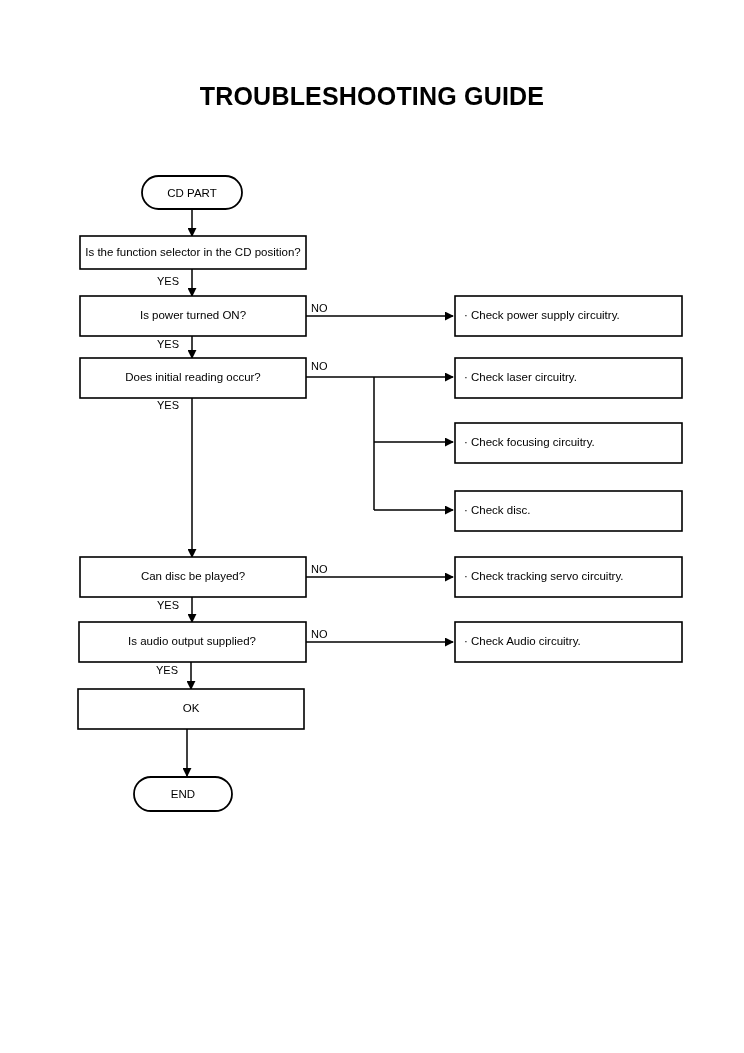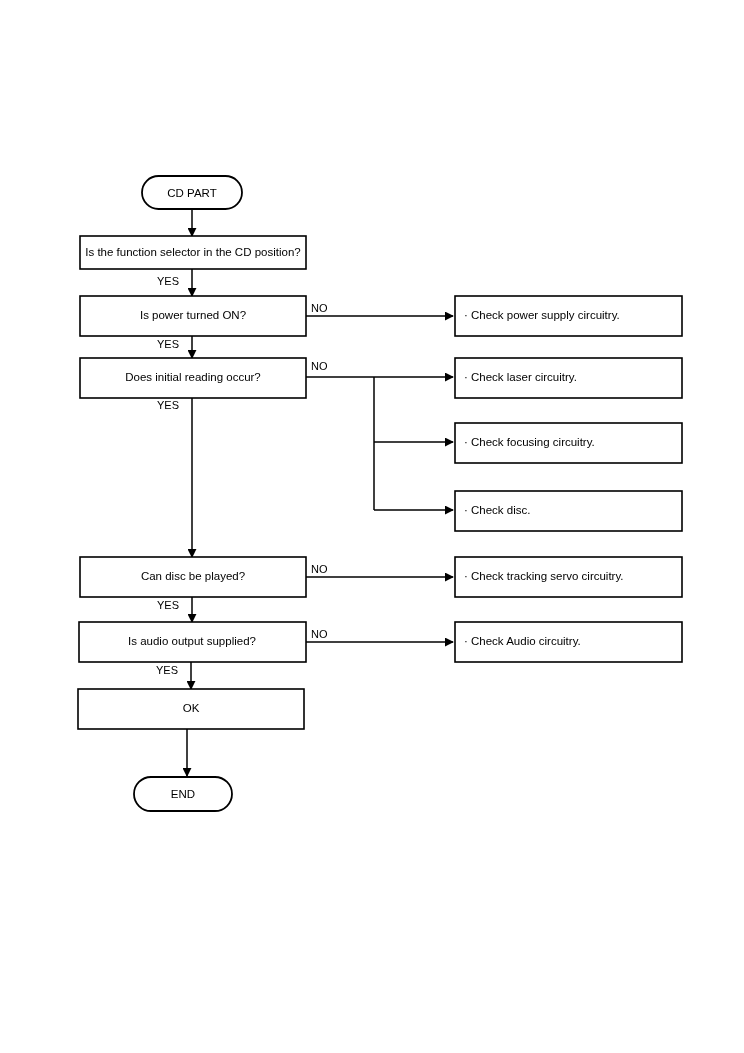--- a/index.html
+++ b/index.html
@@ -86,20 +86,21 @@
     font-size: 11px;
     text-anchor: start;
     dominant-baseline: middle;
   }
 </style>
 </head>
 <body>
 
 <div class="page">
 
+  <div id="page-title">TROUBLESHOOTING GUIDE</div>
 
   <svg class="chart-layer" viewBox="0 0 744 1053">
     <defs>
       <marker id="arrow" viewBox="0 0 10 10" refX="9" refY="5" markerWidth="6" markerHeight="6" orient="auto-start-reverse">
         <path d="M 0 0 L 10 5 L 0 10 z" fill="#000000"></path>
       </marker>
     </defs>
 
     <line class="flow-line" x1="192" y1="209" x2="192" y2="236" marker-end="url(#arrow)"></line>
 

